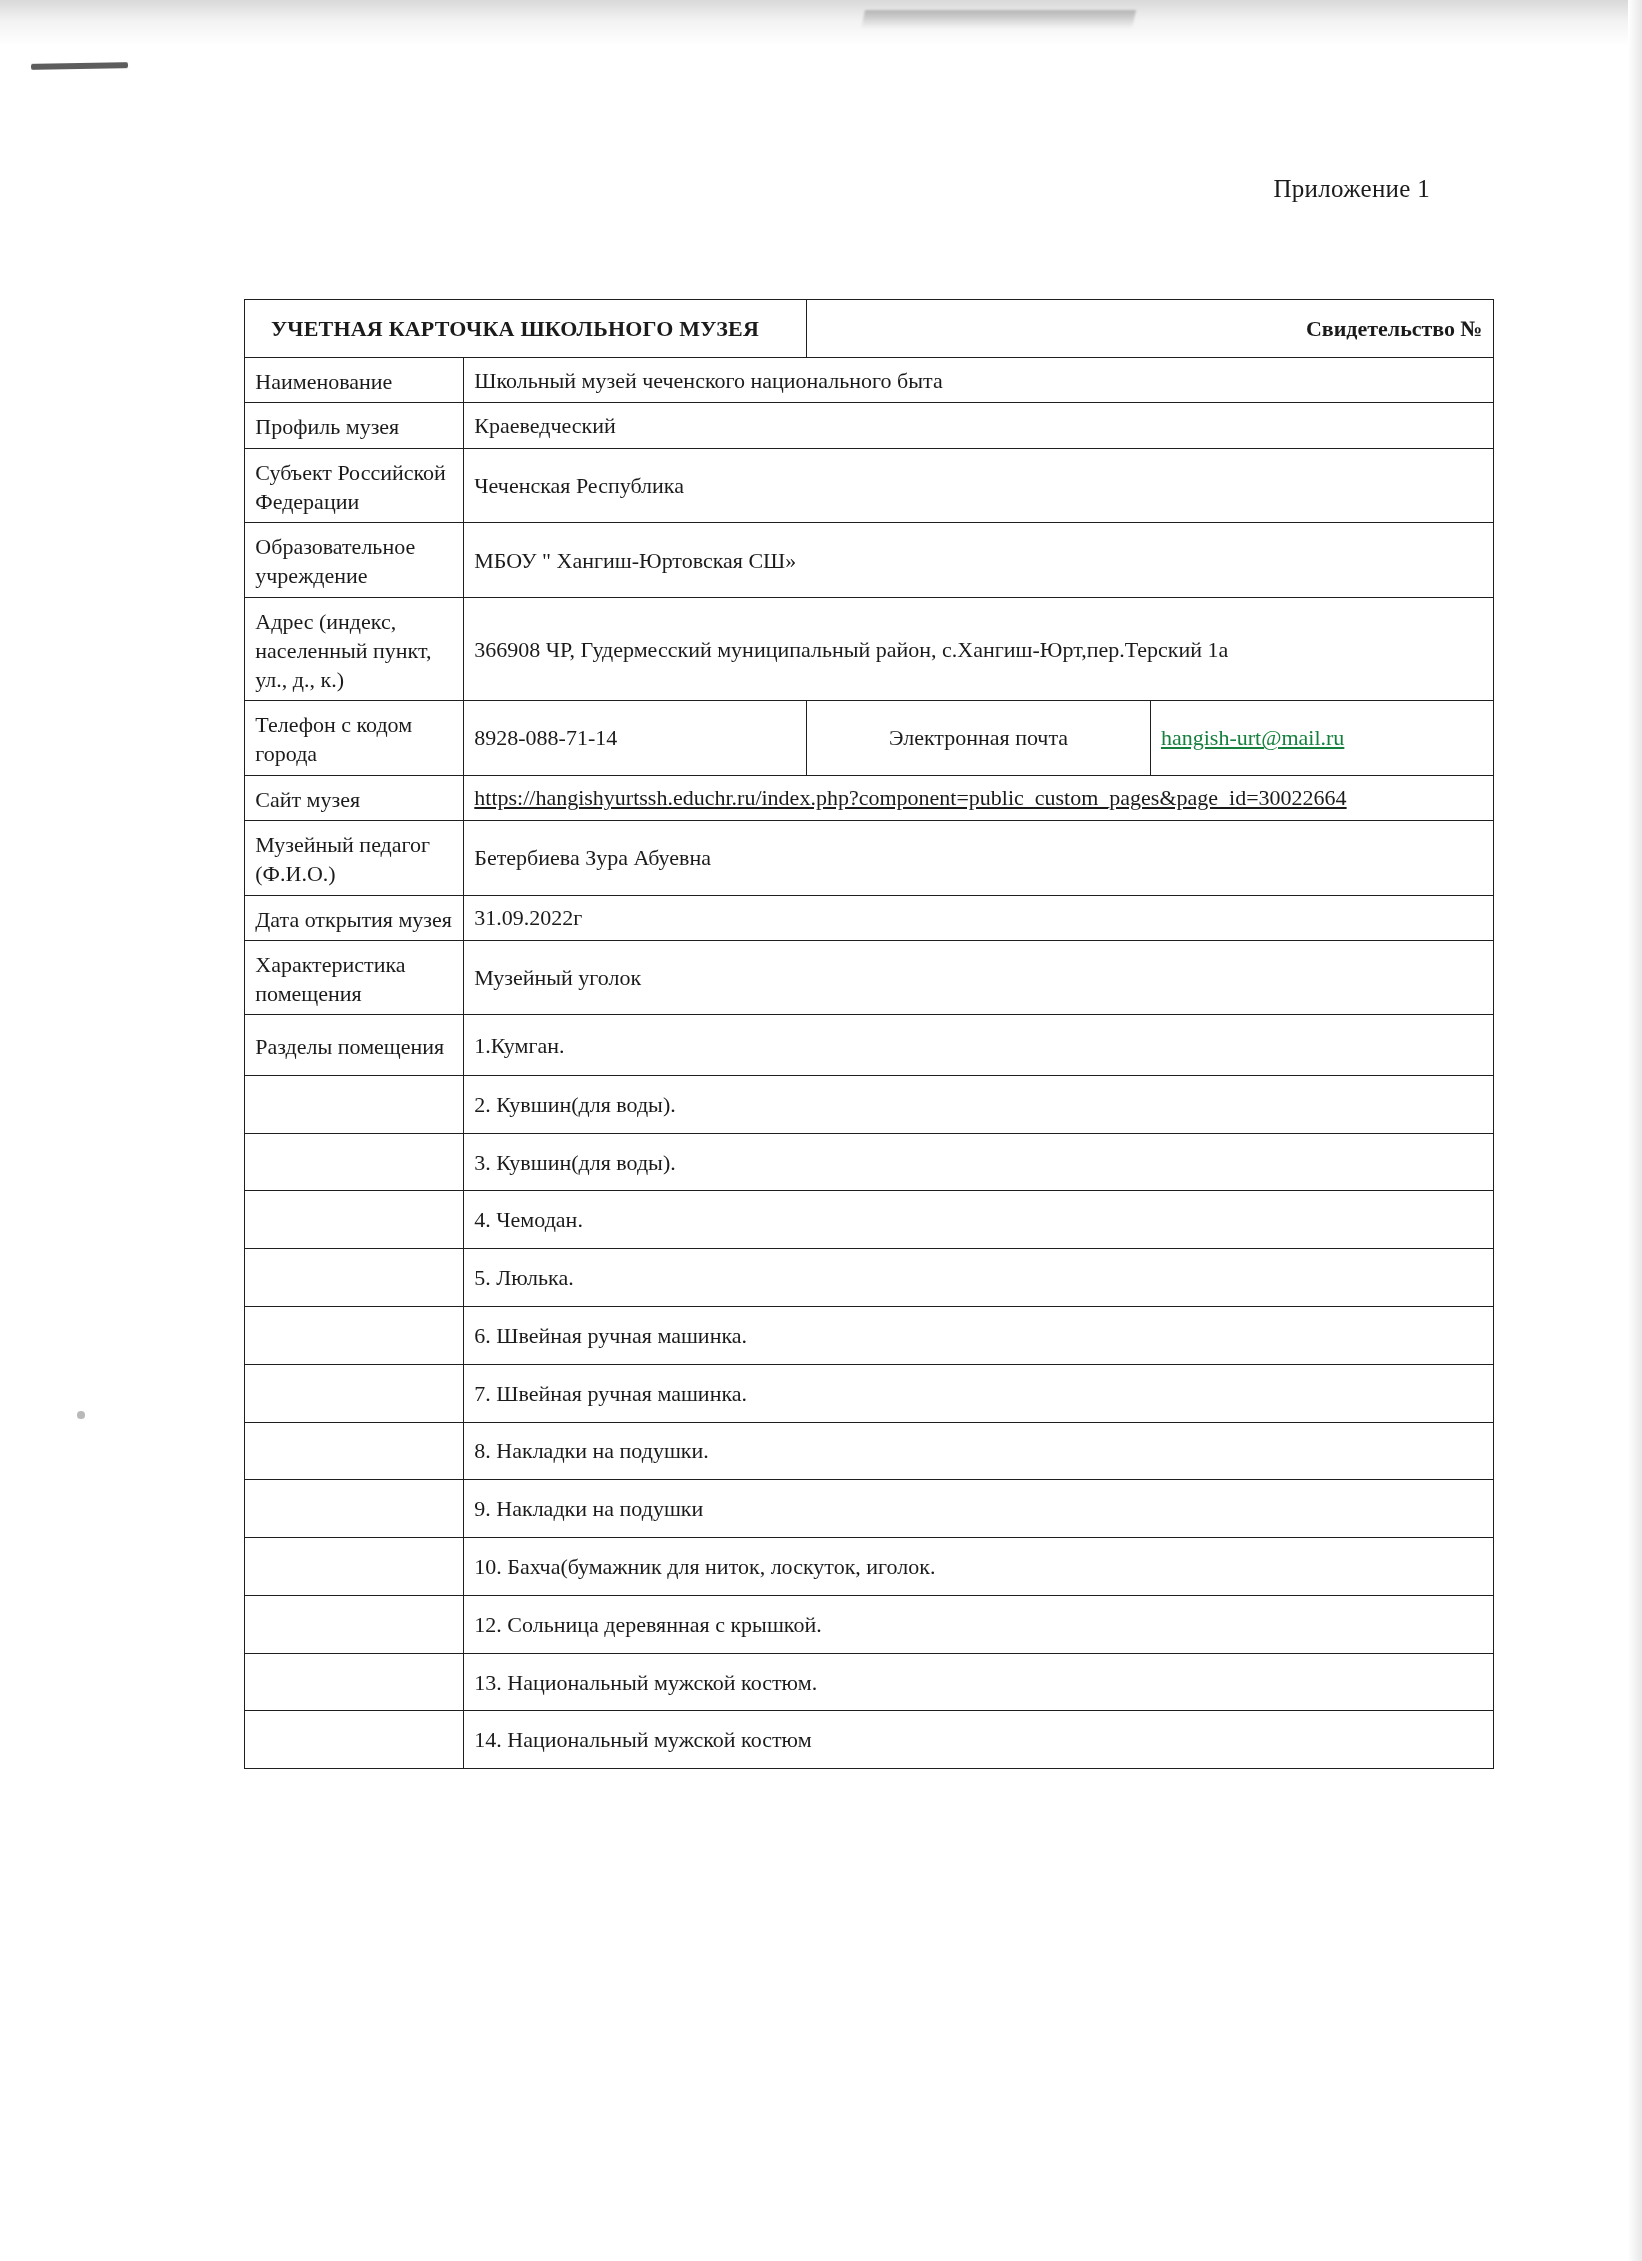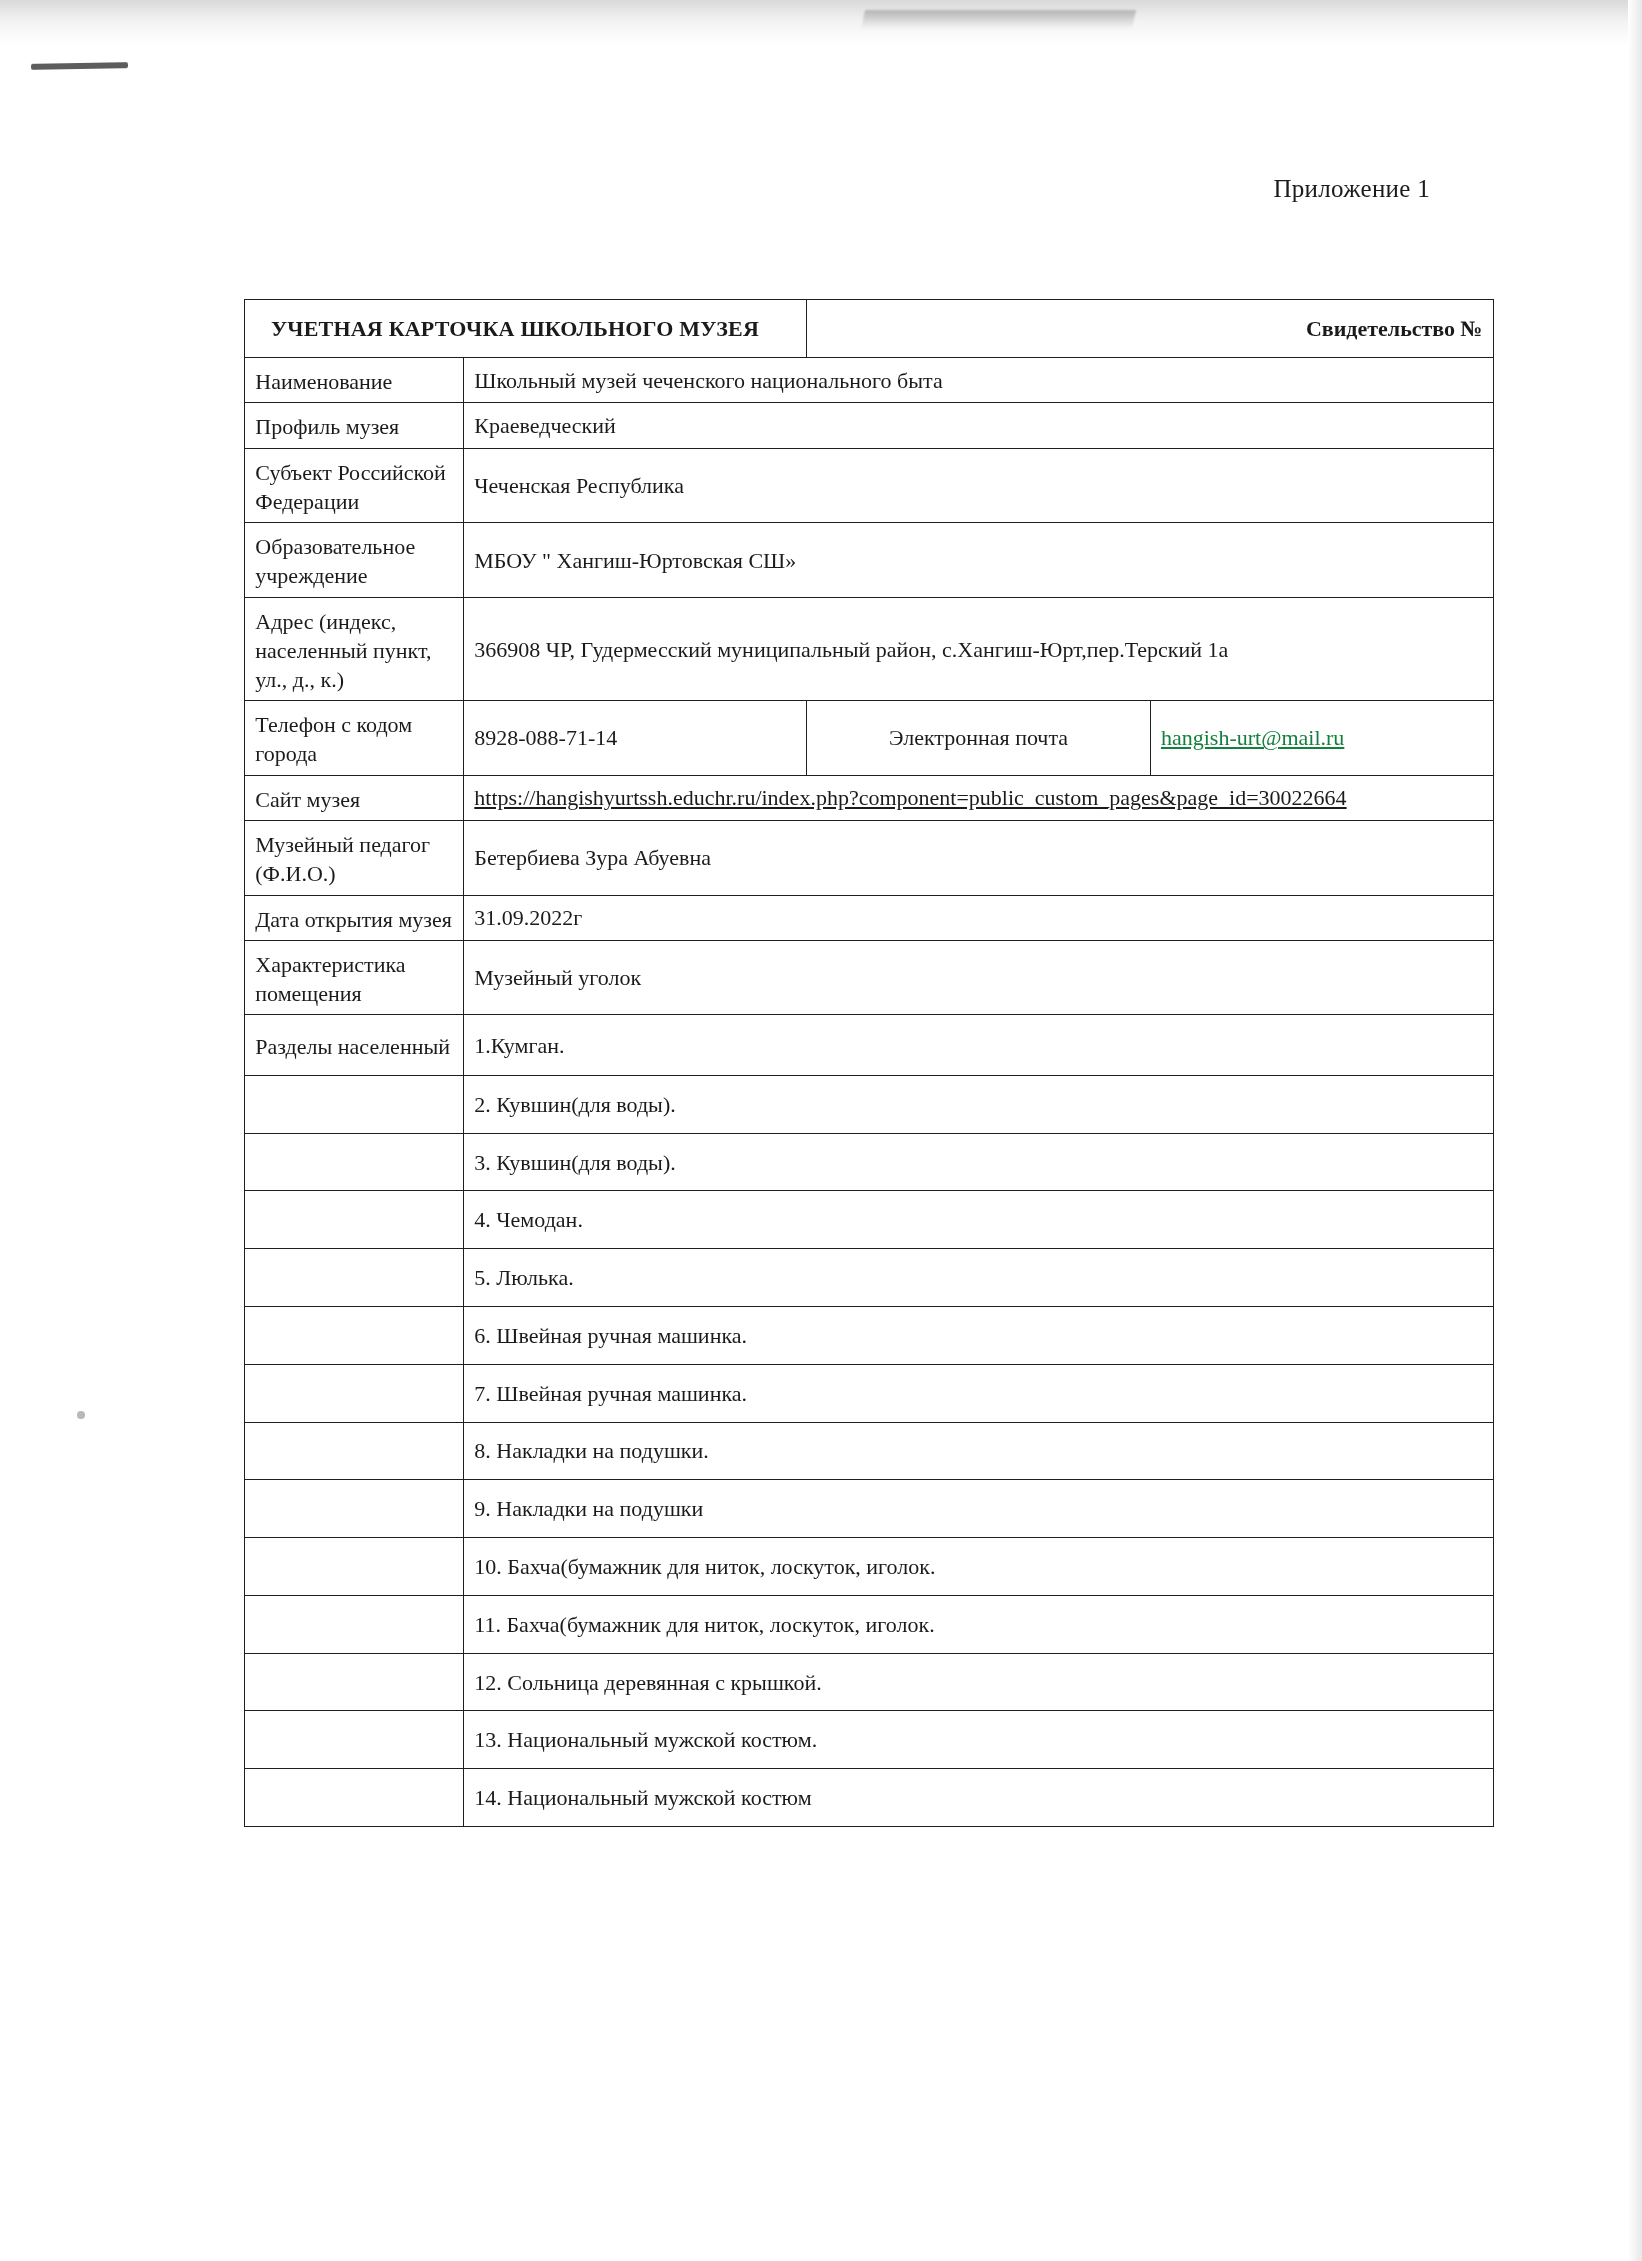--- a/index.html
+++ b/index.html
@@ -199,21 +199,21 @@
       <td class="label-cell">Дата открытия музея</td>
       <td class="val-center" colspan="3">31.09.2022г</td>
     </tr>
 
     <tr>
       <td class="label-cell">Характеристика помещения</td>
       <td class="val-center" colspan="3">Музейный уголок</td>
     </tr>
 
     <tr class="exp-row">
-      <td class="label-cell">Разделы населенный</td>
+      <td class="label-cell">Разделы помещения</td>
       <td class="val-left" colspan="3">1.Кумган.</td>
     </tr>
     <tr class="exp-row">
       <td class="exp-label-blank"></td>
       <td class="val-left" colspan="3">2. Кувшин(для воды).</td>
     </tr>
     <tr class="exp-row">
       <td class="exp-label-blank"></td>
       <td class="val-left" colspan="3">3. Кувшин(для воды).</td>
     </tr>
@@ -237,24 +237,20 @@
       <td class="exp-label-blank"></td>
       <td class="val-left" colspan="3">8. Накладки на подушки.</td>
     </tr>
     <tr class="exp-row">
       <td class="exp-label-blank"></td>
       <td class="val-left" colspan="3">9. Накладки на подушки</td>
     </tr>
     <tr class="exp-row">
       <td class="exp-label-blank"></td>
       <td class="val-left" colspan="3">10. Бахча(бумажник для ниток, лоскуток, иголок.</td>
-    </tr>
-    <tr class="exp-row">
-      <td class="exp-label-blank"></td>
-      <td class="val-left" colspan="3">11. Бахча(бумажник для ниток, лоскуток, иголок.</td>
     </tr>
     <tr class="exp-row">
       <td class="exp-label-blank"></td>
       <td class="val-left" colspan="3">12. Сольница деревянная с крышкой.</td>
     </tr>
     <tr class="exp-row">
       <td class="exp-label-blank"></td>
       <td class="val-left" colspan="3">13. Национальный мужской костюм.</td>
     </tr>
     <tr class="exp-row">

